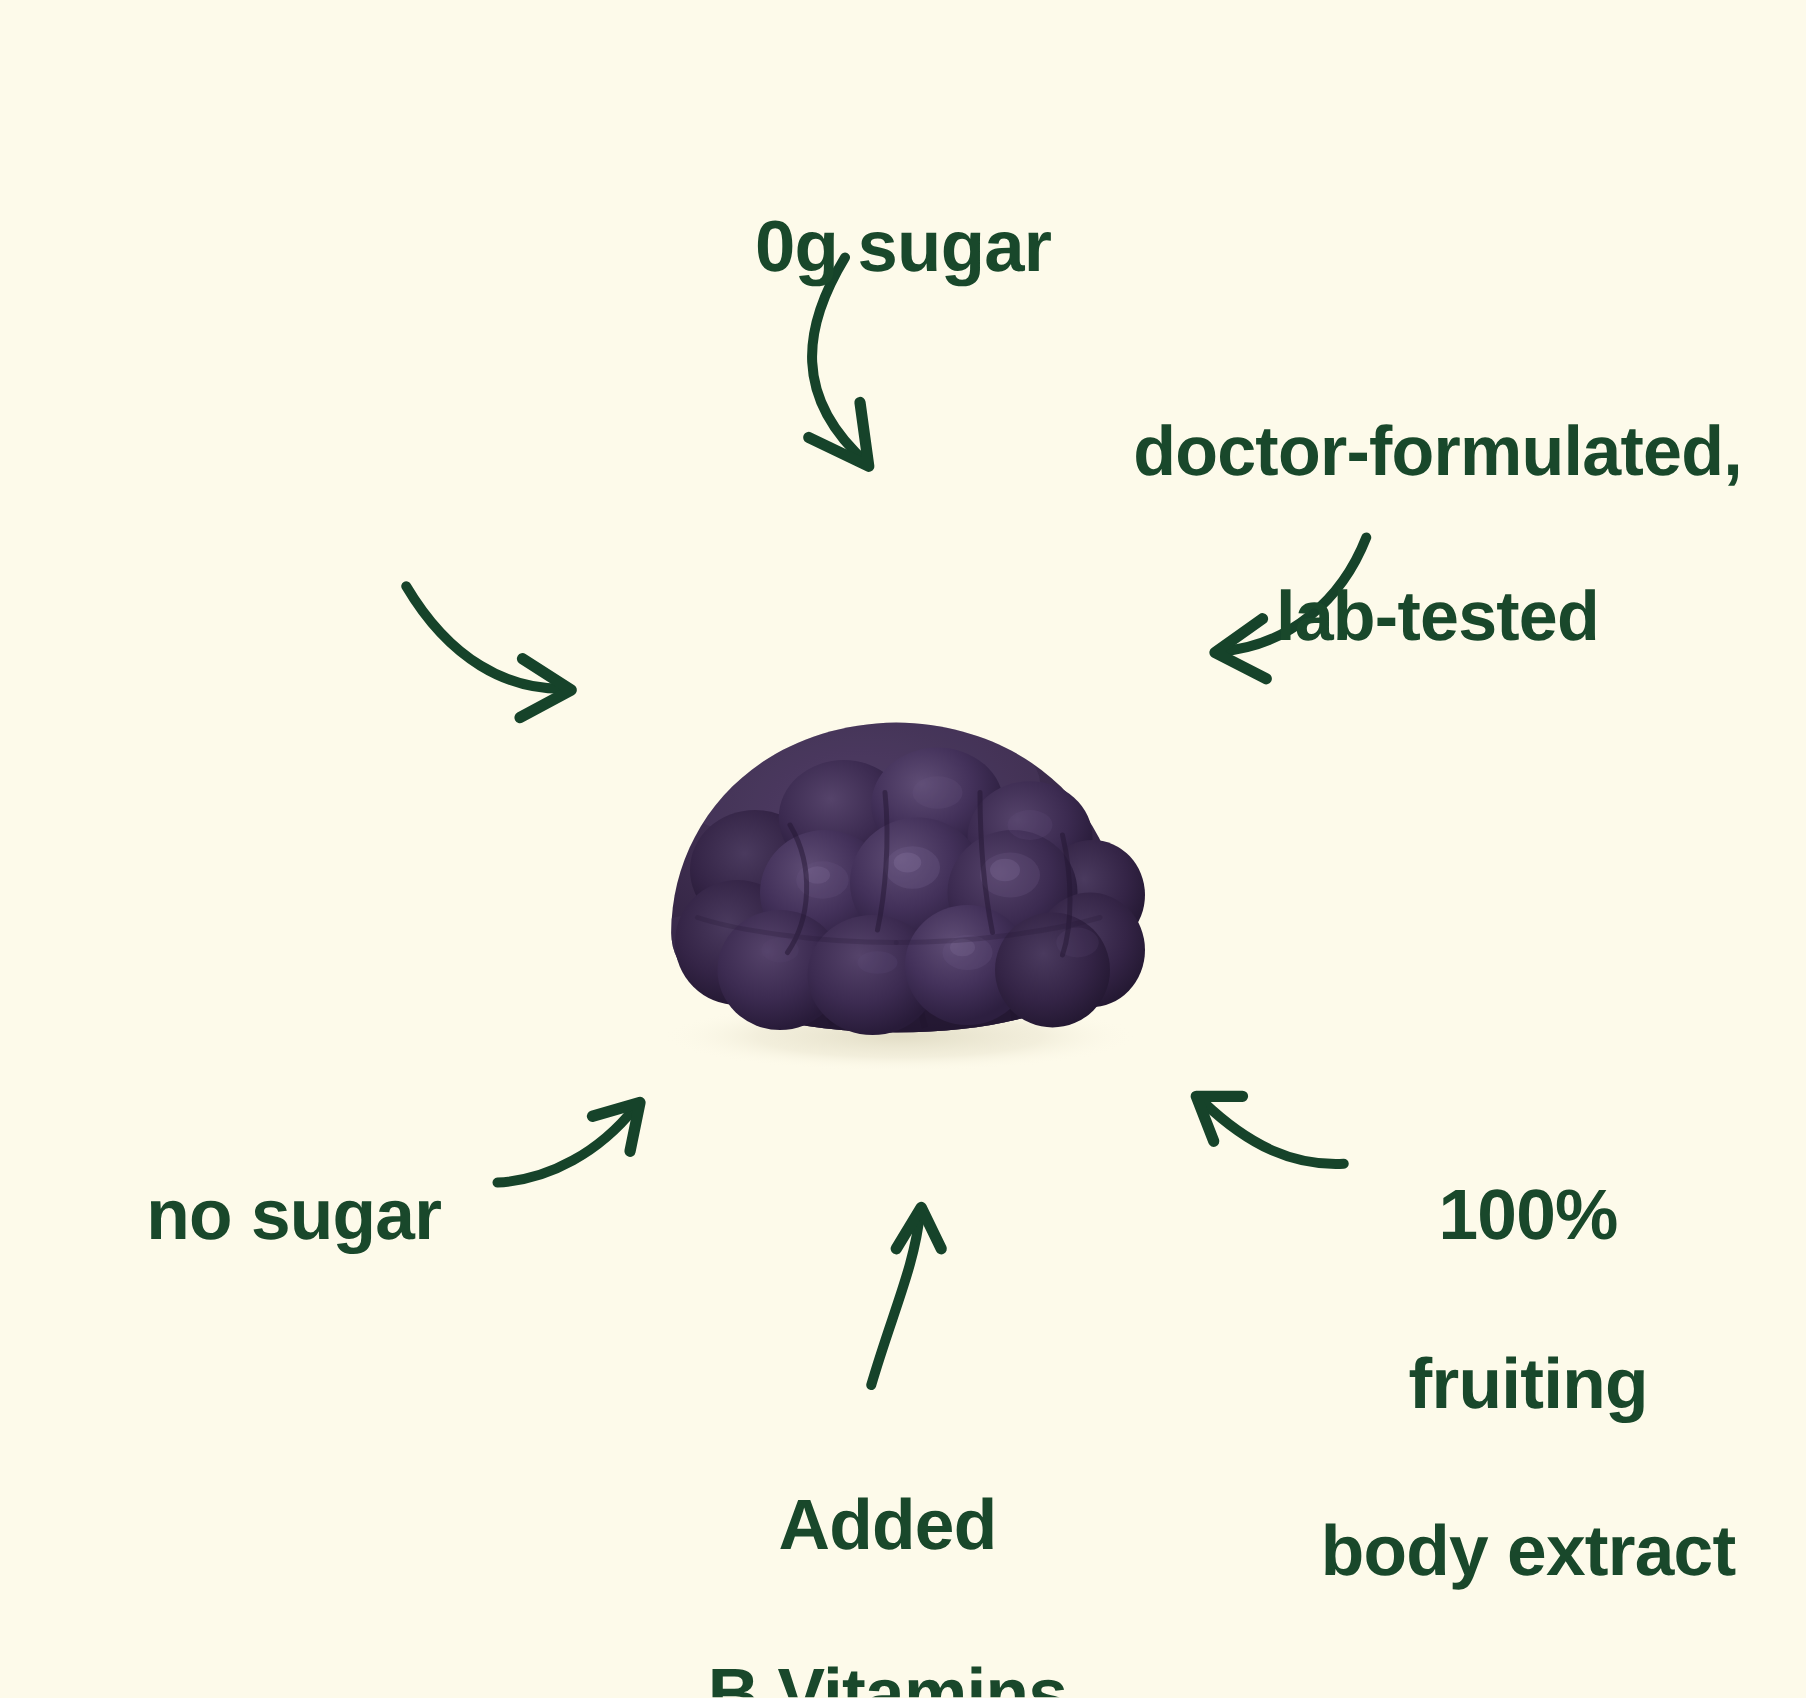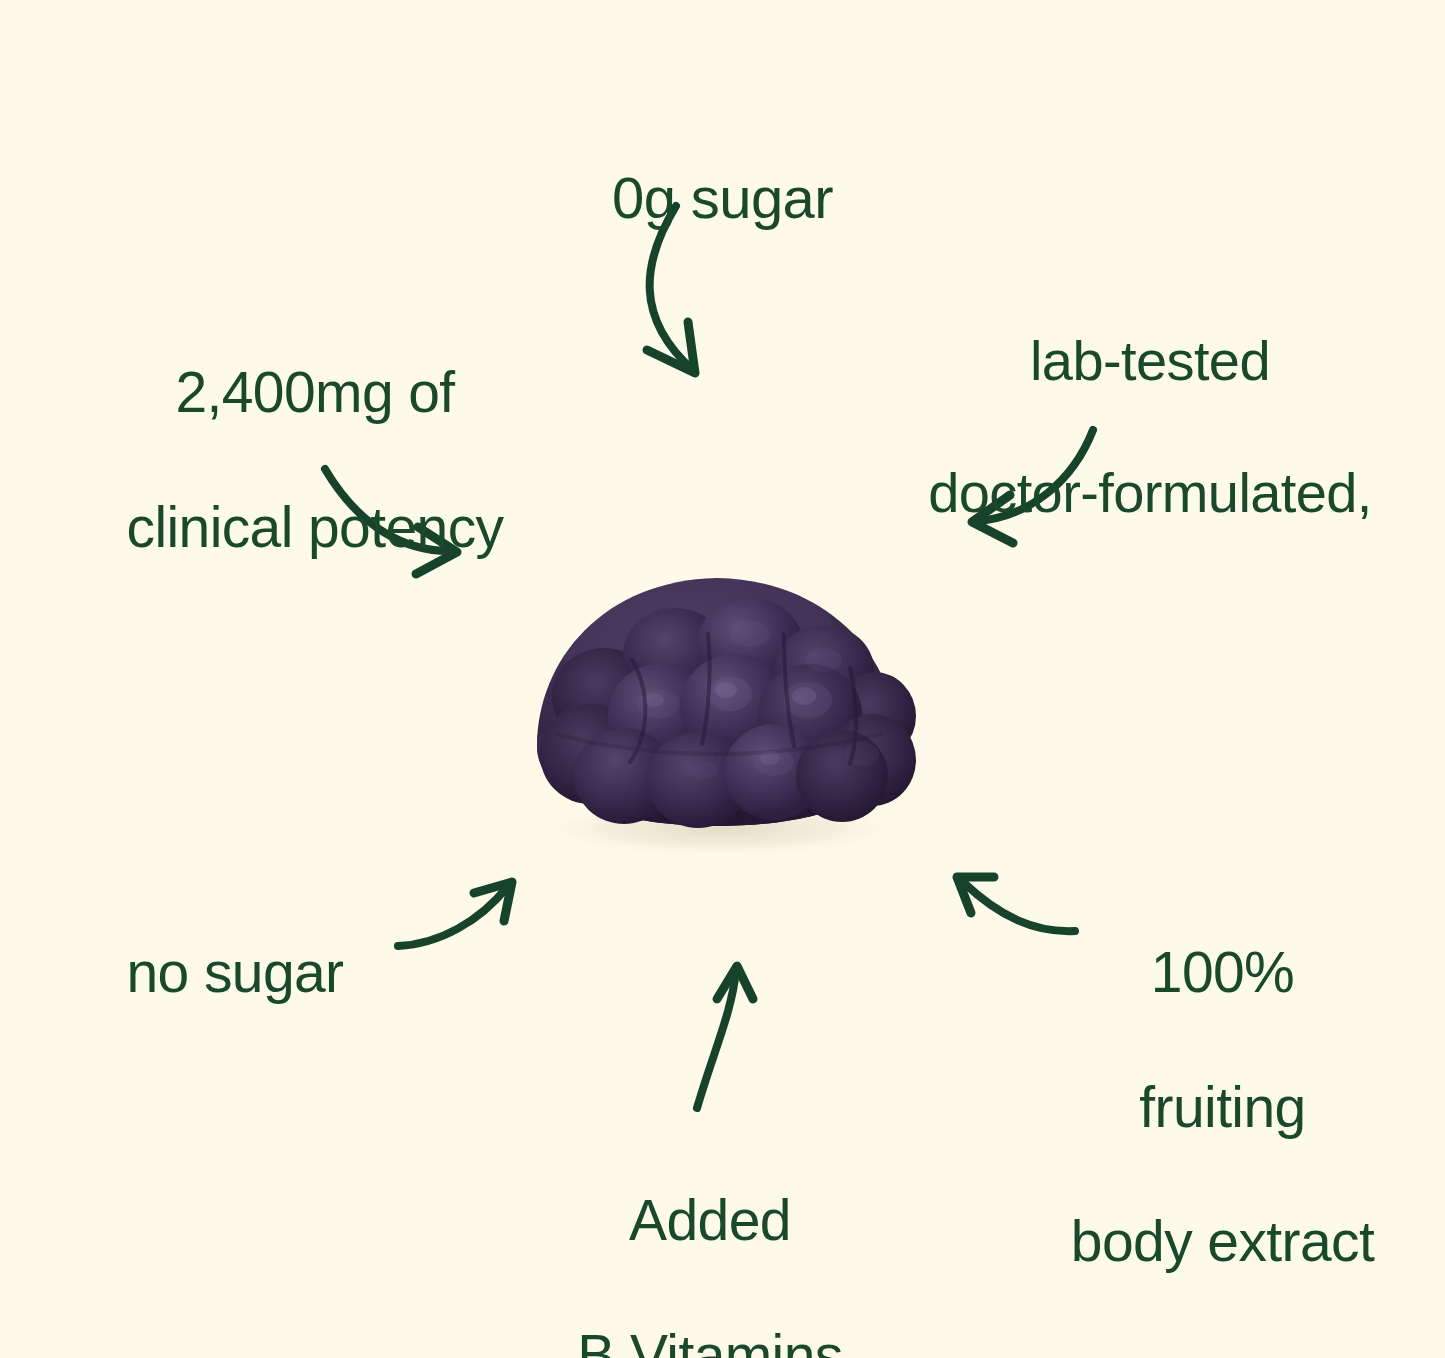--- a/index.html
+++ b/index.html
@@ -23,21 +23,21 @@
     height: 1358px;
     background: #fdfaea;
     overflow: hidden;
   }
 
   
   .callout {
     position: absolute;
     color: #19482b;
     font-family: "Liberation Sans", sans-serif;
-    font-weight: 400;
+    font-weight: 700;
     font-size: 57px;
     line-height: 1.18;
     letter-spacing: -0.6px;
     white-space: pre-line;
   }
 
   .callout .line { display: block; }
 
   #callout-sugar {
     left: 0px;
@@ -271,28 +271,24 @@
         <path d="M46 186  C 76 196, 140 206, 205 206" stroke-width="4" opacity="0.45"></path>
         <path d="M205 206 C 270 206, 334 196, 368 186" stroke-width="4" opacity="0.45"></path>
       </g>
     </svg>
   </div>
 
   <div class="callout" id="callout-sugar">
     <span class="line">0g sugar</span>
   </div>
 
-  <div class="callout" id="callout-potency">
-    <span class="line">2,400mg of</span>
-    <span class="line">clinical potency</span>
-  </div>
 
   <div class="callout" id="callout-doctor">
+    <span class="line">doctor-formulated,</span>
     <span class="line">lab-tested</span>
-    <span class="line">doctor-formulated,</span>
   </div>
 
   <div class="callout" id="callout-nocrash">
     <span class="line">no sugar</span>
   </div>
 
   <div class="callout" id="callout-fruiting">
     <span class="line">100%</span>
     <span class="line">fruiting</span>
     <span class="line">body extract</span>

